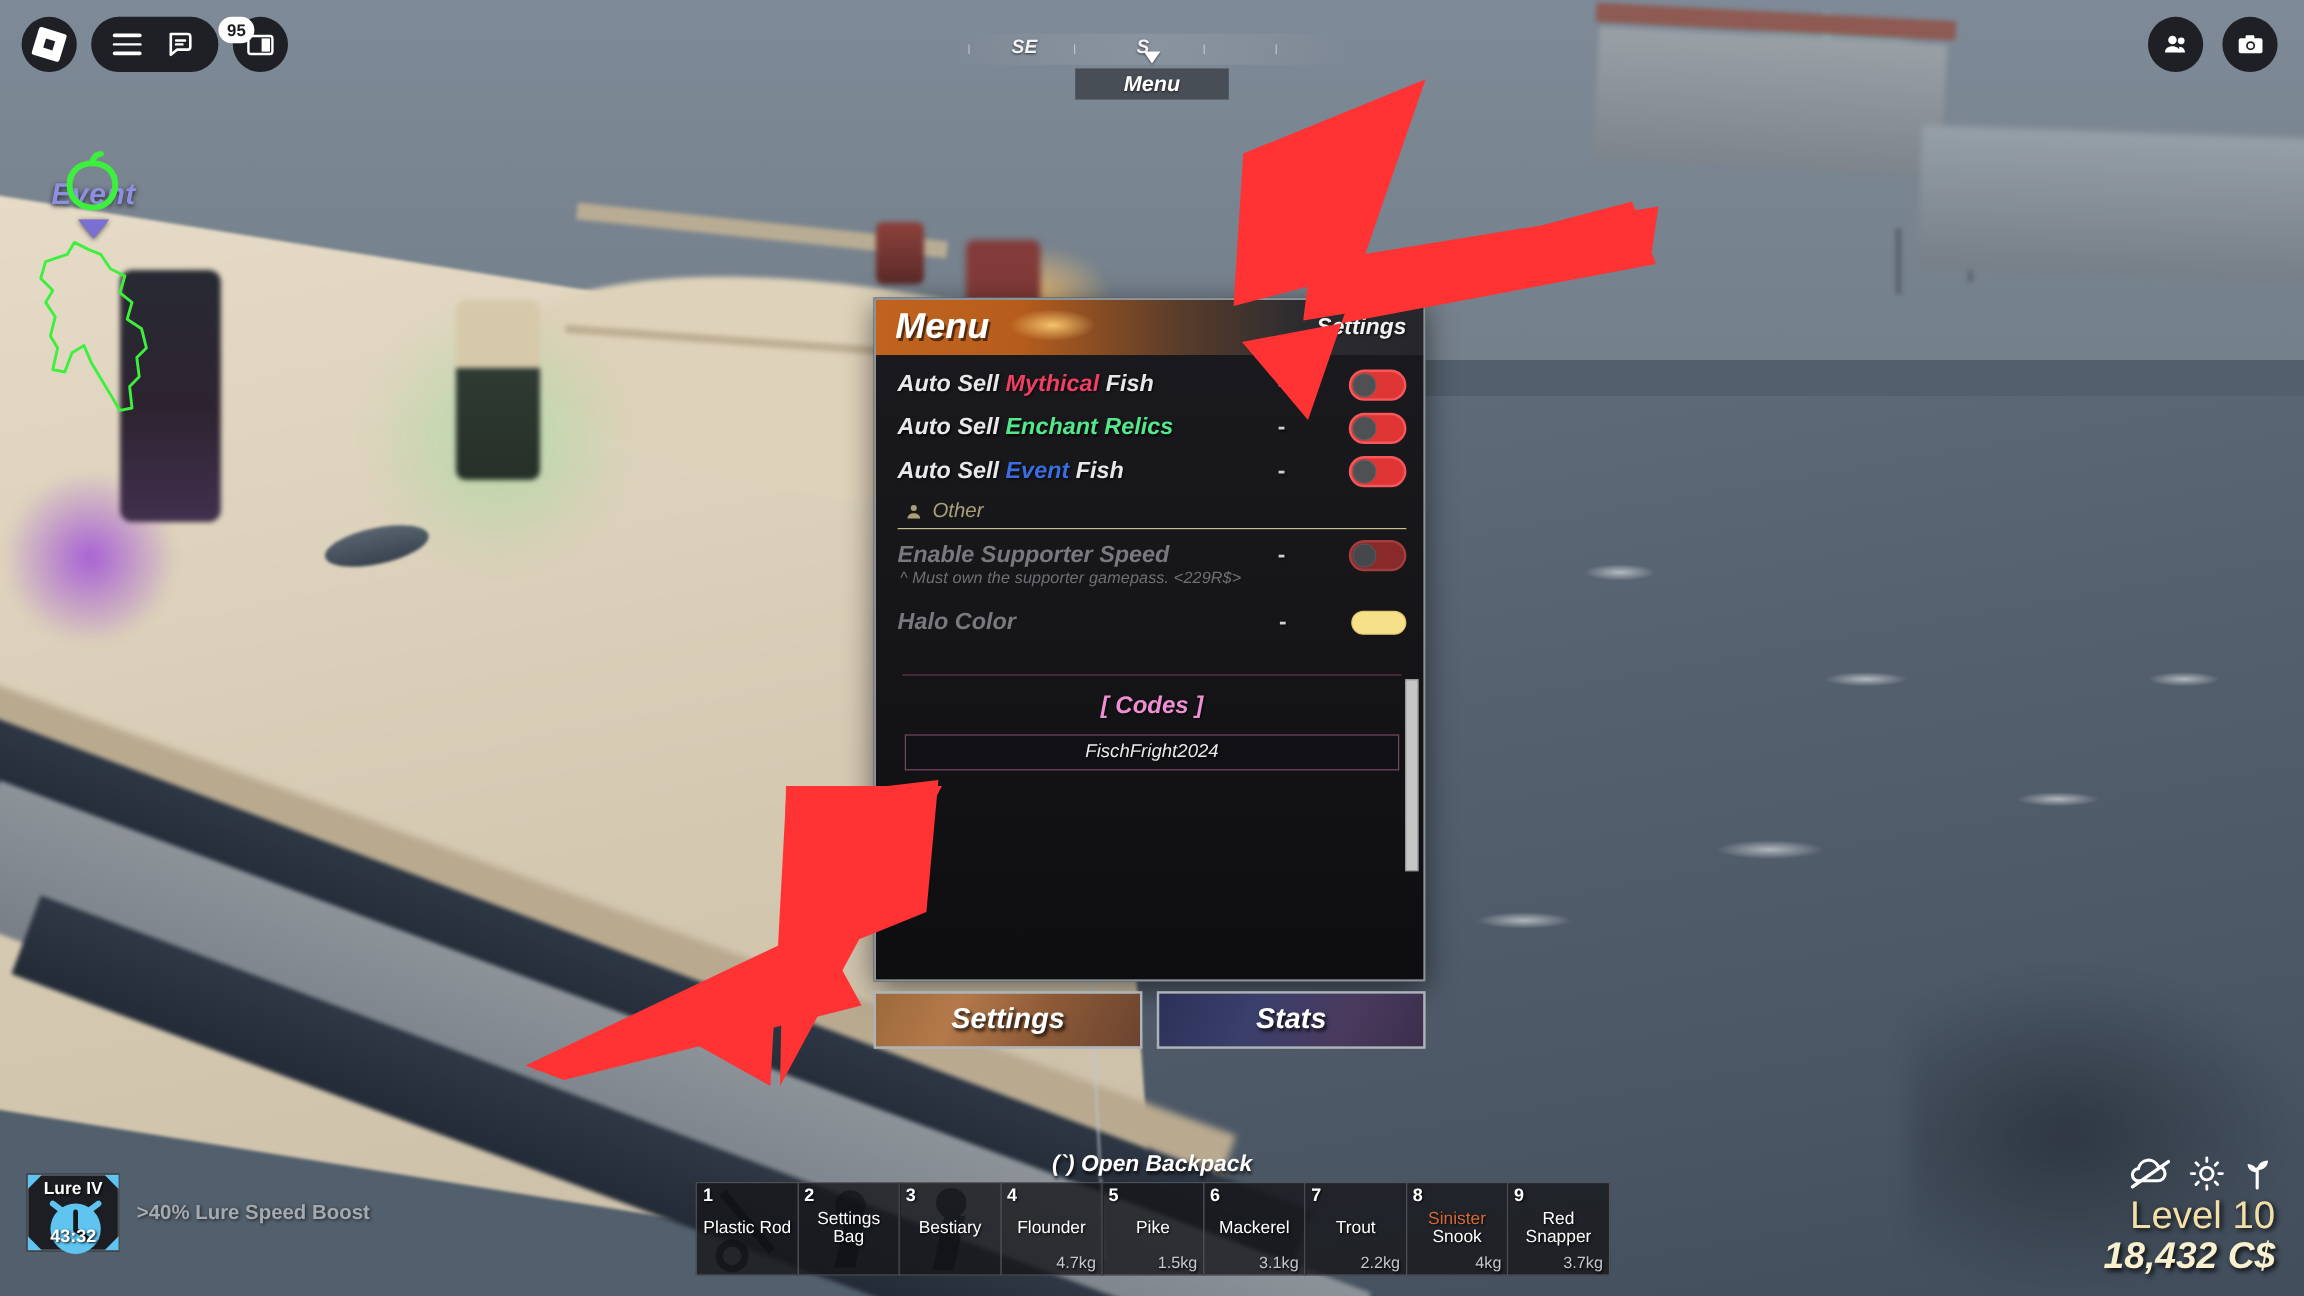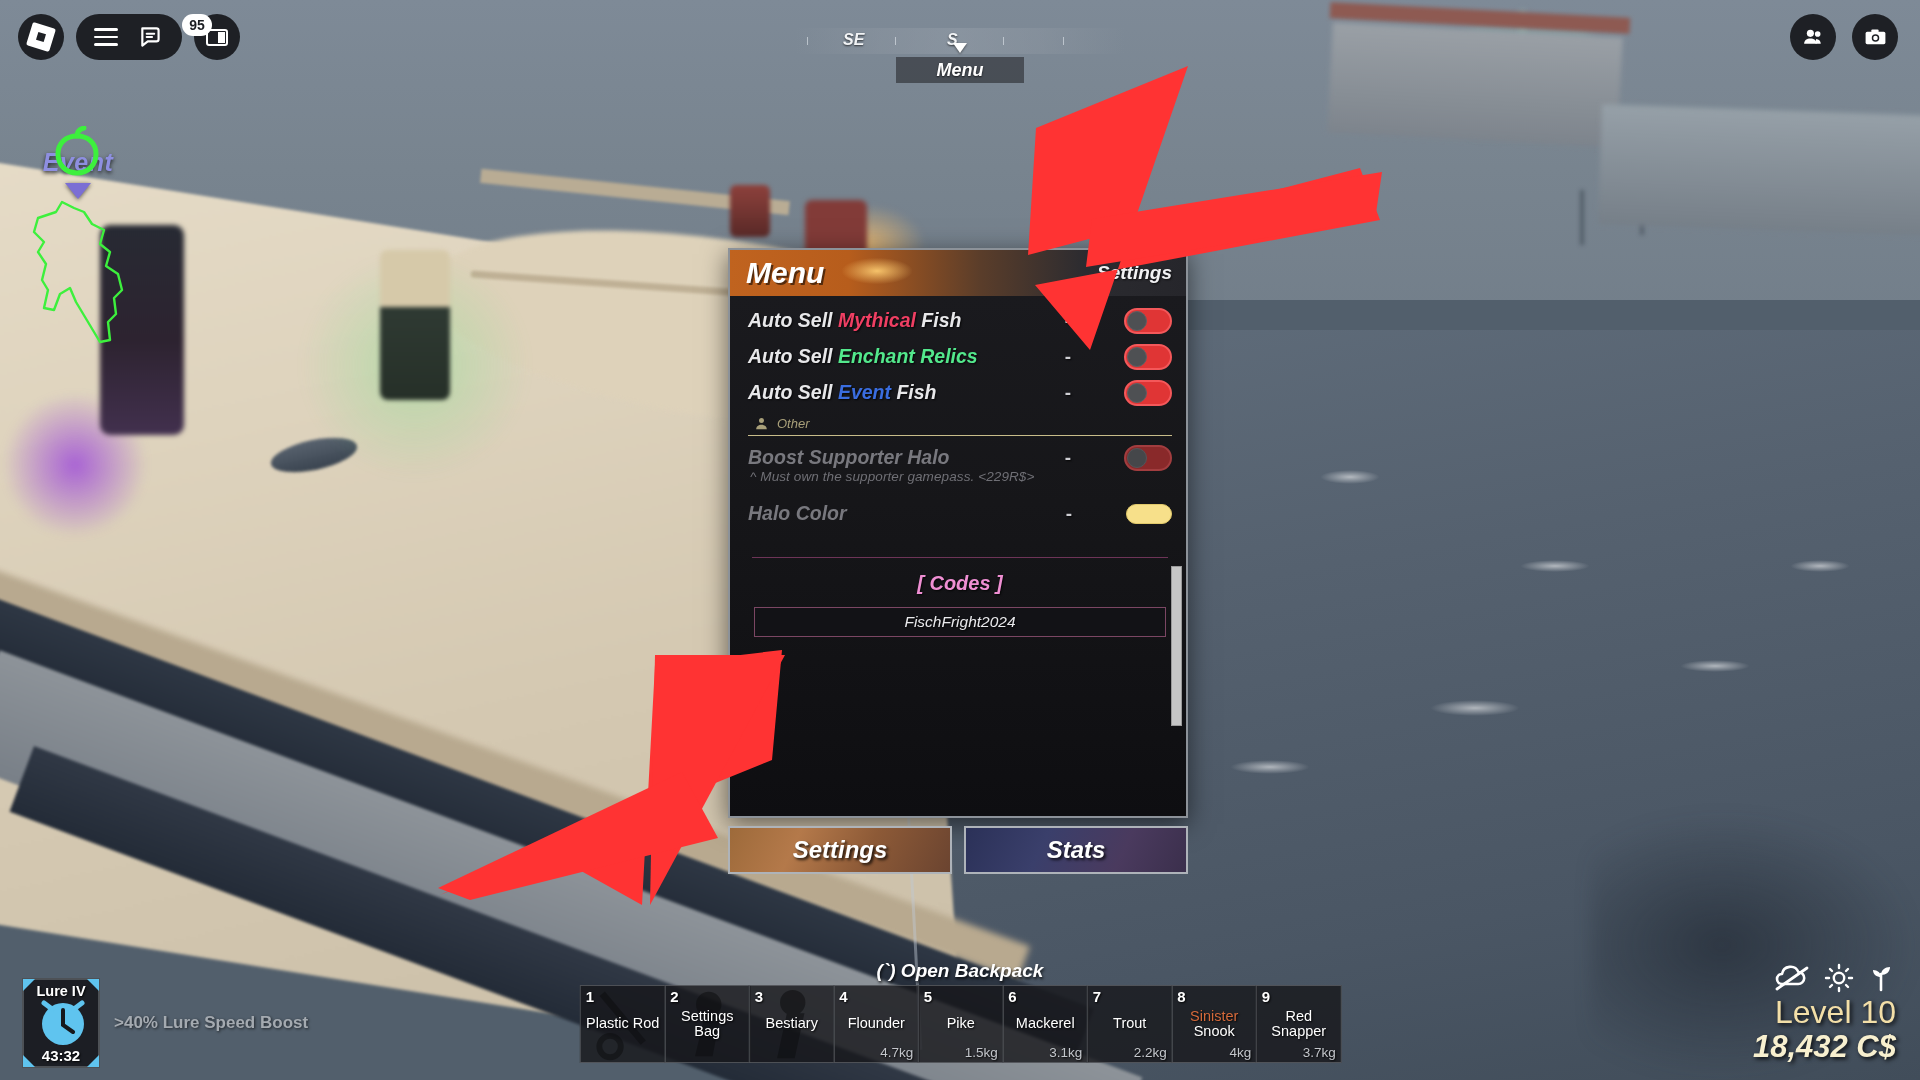--- a/index.html
+++ b/index.html
@@ -287,21 +287,21 @@
     background:#4e5053; border:1px solid #5e6064;
   }
   .swatch {
     width:46px; height:20px; border-radius:10px;
     background:#f7e08a; border:1px solid #e0c86a; margin-left:7px;
   }
   .section-head {
     display:flex; align-items:center; gap:8px;
     padding:6px 0 4px 6px; border-bottom:1.5px solid #c8bc8a; margin-bottom:4px;
   }
-  .section-head span { font-size:13px; font-style:italic; color:#a9a07a; }
+  .section-head span { font-size:17px; font-style:italic; color:#a9a07a; }
   .note {
     font-size:13.5px; font-style:italic; color:#6f6f75;
     margin:-6px 0 2px 2px; letter-spacing:.1px;
   }
   .codes-sep {
     border-top:1.5px solid #6d3457; margin:26px 4px 0 4px;
   }
   .codes-title {
     text-align:center; font-size:20px; font-style:italic; font-weight:bold;
     color:#ef8fd3; text-shadow:1px 1px 2px rgba(0,0,0,.8); margin-top:14px;
@@ -361,21 +361,21 @@
   .slot-name .second { display:block; color:#ffffff; }
   .slot-wt {
     position:absolute; right:5px; bottom:2px; font-size:13.5px; color:#c3c6cb;
     text-shadow:1px 1px 2px rgba(0,0,0,.9);
   }
   .slot-art { position:absolute; inset:0; opacity:.55; }
 
   
   .buff { position:absolute; left:22px; top:978px; display:flex; align-items:center; gap:14px; z-index:30; }
   .buff-card {
-    width:78px; height:90px; position:relative;
+    width:78px; height:65px; position:relative;
     background:rgba(20,22,26,.88); border:2px solid #4d5156;
   }
   .buff-corner { position:absolute; width:12px; height:12px; background:#5fc4ef; }
   .buff-corner.tl { left:-1px; top:-1px; clip-path:polygon(0 0,100% 0,0 100%); }
   .buff-corner.tr { right:-1px; top:-1px; clip-path:polygon(100% 0,100% 100%,0 0); }
   .buff-corner.bl { left:-1px; bottom:-1px; clip-path:polygon(0 0,0 100%,100% 100%); }
   .buff-corner.br { right:-1px; bottom:-1px; clip-path:polygon(100% 0,100% 100%,0 100%); }
   .buff-title {
     position:absolute; left:0; right:0; top:3px; text-align:center;
     font-size:14.5px; font-weight:bold; color:#fff; text-shadow:1px 1px 2px rgba(0,0,0,.95); z-index:3;
@@ -549,21 +549,21 @@
 
       <div class="section-head">
         <svg width="15" height="15" viewBox="0 0 24 24">
           <circle cx="12" cy="7" r="4" fill="#a9a07a"></circle>
           <path d="M3.5 21c0-4.7 3.8-7.2 8.5-7.2s8.5 2.5 8.5 7.2z" fill="#a9a07a"></path>
         </svg>
         <span>Other</span>
       </div>
 
       <div class="opt-row">
-        <span class="opt-label dim">Boost Supporter Halo</span>
+        <span class="opt-label dim">Enable Supporter Speed</span>
         <span class="opt-dash">-</span>
         <span class="toggle dim">
             <span class="knob"></span>
           </span>
       </div>
       <div class="note">^ Must own the supporter  gamepass. &lt;229R$&gt;</div>
 
       <div class="opt-row" style="margin-top:12px;">
         <span class="opt-label dim">Halo Color</span>
         <span class="opt-dash">-</span>

